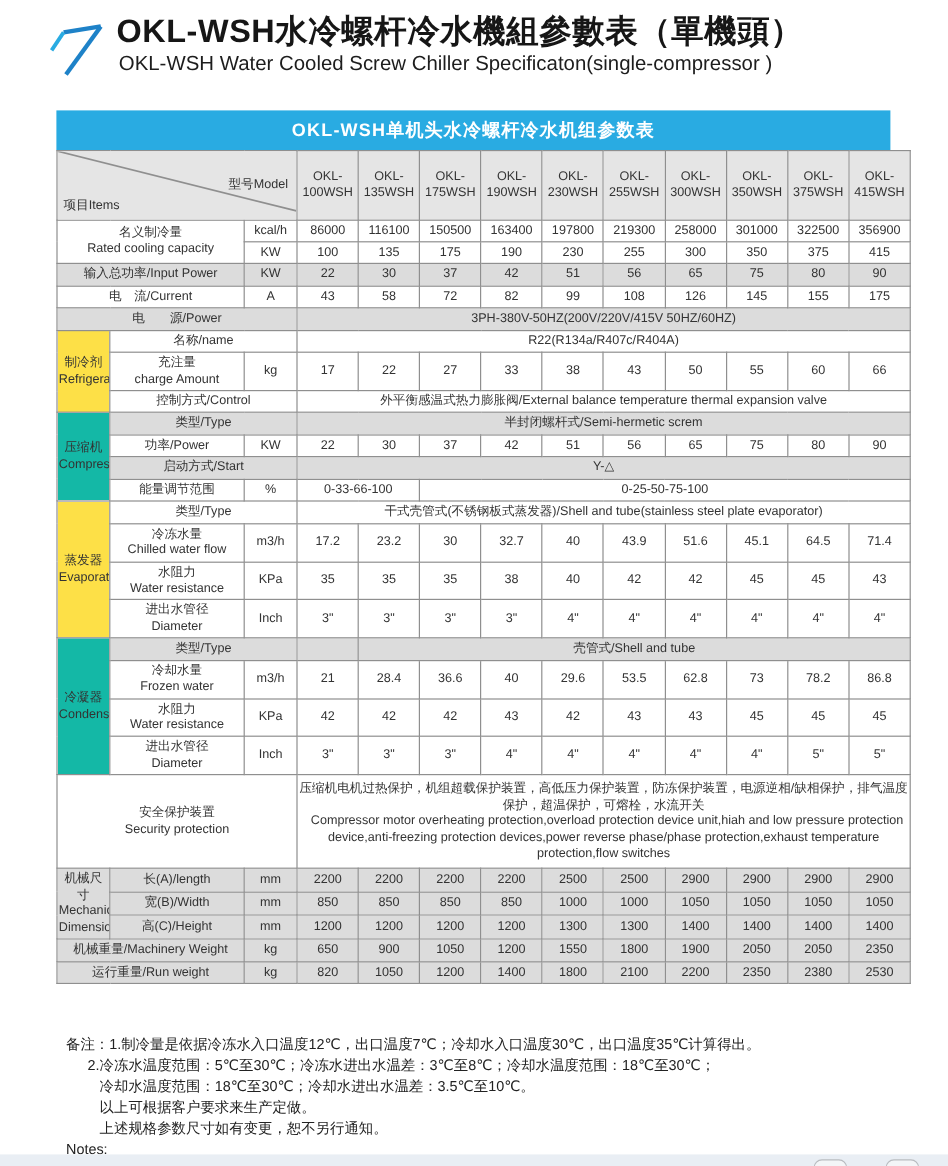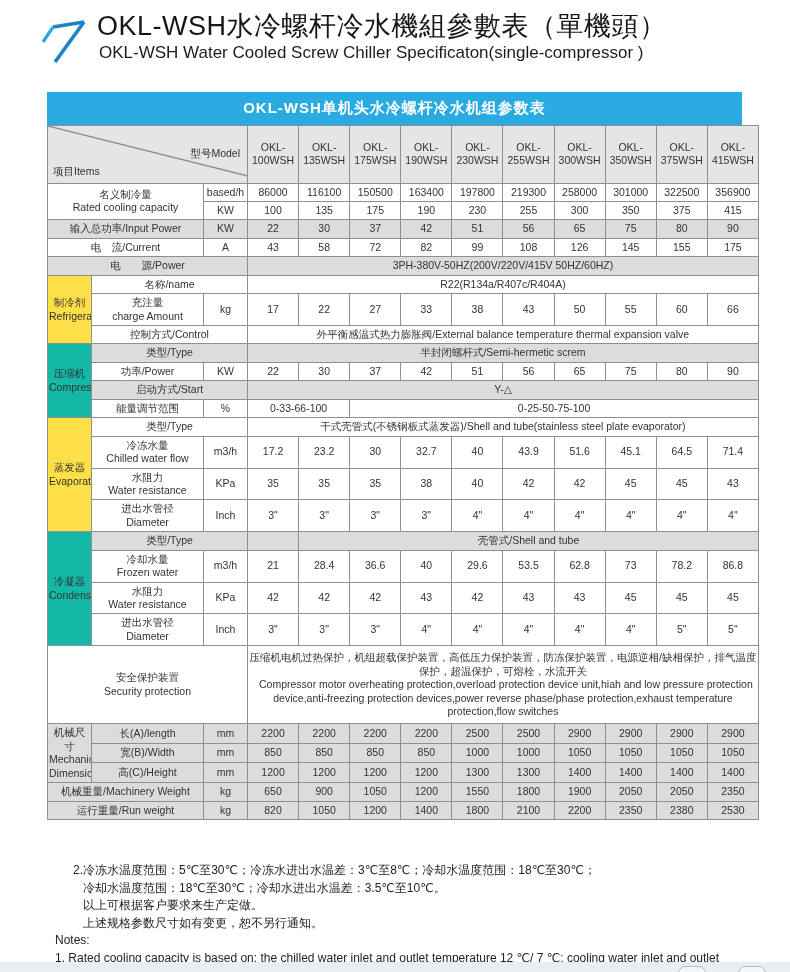--- a/index.html
+++ b/index.html
@@ -10,21 +10,21 @@
     --ink:#2e2e2e;
   }
   *{margin:0;padding:0;box-sizing:border-box;}
   html,body{width:790px;height:972px;background:#ffffff;overflow:hidden;
     font-family:"Liberation Sans","DejaVu Sans",sans-serif;color:var(--ink);}
   .page{position:relative;width:790px;height:972px;background:#fff;}
 
   
   .title-block{position:absolute;left:0;top:6px;width:790px;height:70px;}
   .logo-arrow{position:absolute;left:40px;top:10px;width:50px;height:48px;}
-  .title-zh{position:absolute;left:97px;top:2px;font-size:27px;font-weight:normal;
+  .title-zh{position:absolute;left:97px;top:2px;font-size:27px;font-weight:bold;
     letter-spacing:0.5px;color:#161616;white-space:nowrap;}
   .title-en{position:absolute;left:99px;top:37px;font-size:17px;color:#1d1d1d;white-space:nowrap;}
 
   
   .banner{position:absolute;left:47px;top:92px;width:695px;height:33px;
     background:var(--banner-bg);color:#fff;font-size:15px;letter-spacing:1px;
     display:flex;align-items:center;justify-content:center;font-weight:bold;}
 
   
   table.spec{position:absolute;left:47px;top:125px;width:711px;
@@ -113,21 +113,21 @@
 350WSH</td>
           <td>OKL-
 375WSH</td>
           <td>OKL-
 415WSH</td>
         </tr>
 
     <tr>
           <td colspan="2" rowspan="2" class="label">名义制冷量
 Rated cooling capacity</td>
-          <td class="unit">based/h</td>
+          <td class="unit">kcal/h</td>
           <td class="val">86000</td>
           <td class="val">116100</td>
           <td class="val">150500</td>
           <td class="val">163400</td>
           <td class="val">197800</td>
           <td class="val">219300</td>
           <td class="val">258000</td>
           <td class="val">301000</td>
           <td class="val">322500</td>
           <td class="val">356900</td>
@@ -412,20 +412,21 @@
           <td class="val">2200</td>
           <td class="val">2350</td>
           <td class="val">2380</td>
           <td class="val">2530</td>
         </tr>
       </tbody>
   </table>
 
   <div class="notes">
 
+  <div class="note i0">备注：1.制冷量是依据冷冻水入口温度12℃，出口温度7℃；冷却水入口温度30℃，出口温度35℃计算得出。</div>
       <div class="note i1">2.冷冻水温度范围：5℃至30℃；冷冻水进出水温差：3℃至8℃；冷却水温度范围：18℃至30℃；</div>
       <div class="note i2">冷却水温度范围：18℃至30℃；冷却水进出水温差：3.5℃至10℃。</div>
       <div class="note i2">以上可根据客户要求来生产定做。</div>
       <div class="note i2">上述规格参数尺寸如有变更，恕不另行通知。</div>
       <div class="note i0">Notes:</div>
       <div class="note i0">1. Rated cooling capacity is based on: the chilled water inlet and outlet temperature 12 ℃/ 7 ℃; cooling water inlet and outlet temperature 30 ℃/35 ℃.</div>
     </div>
 
   <div class="footer-band">
     <div class="footer-pill pill-1"></div>

